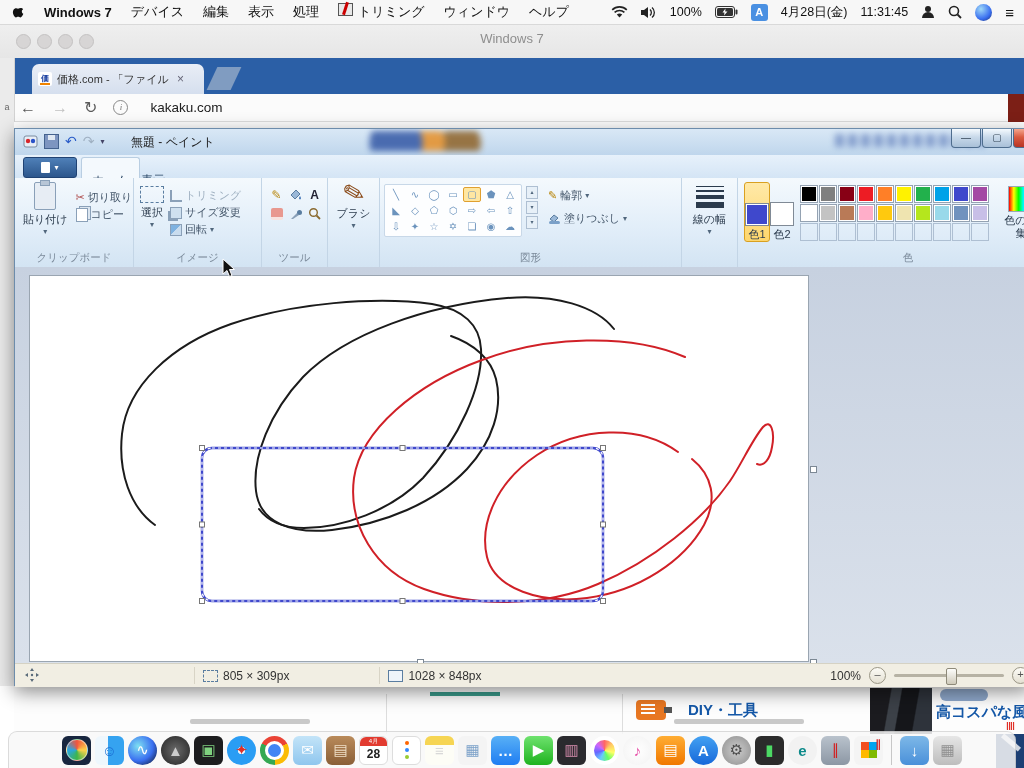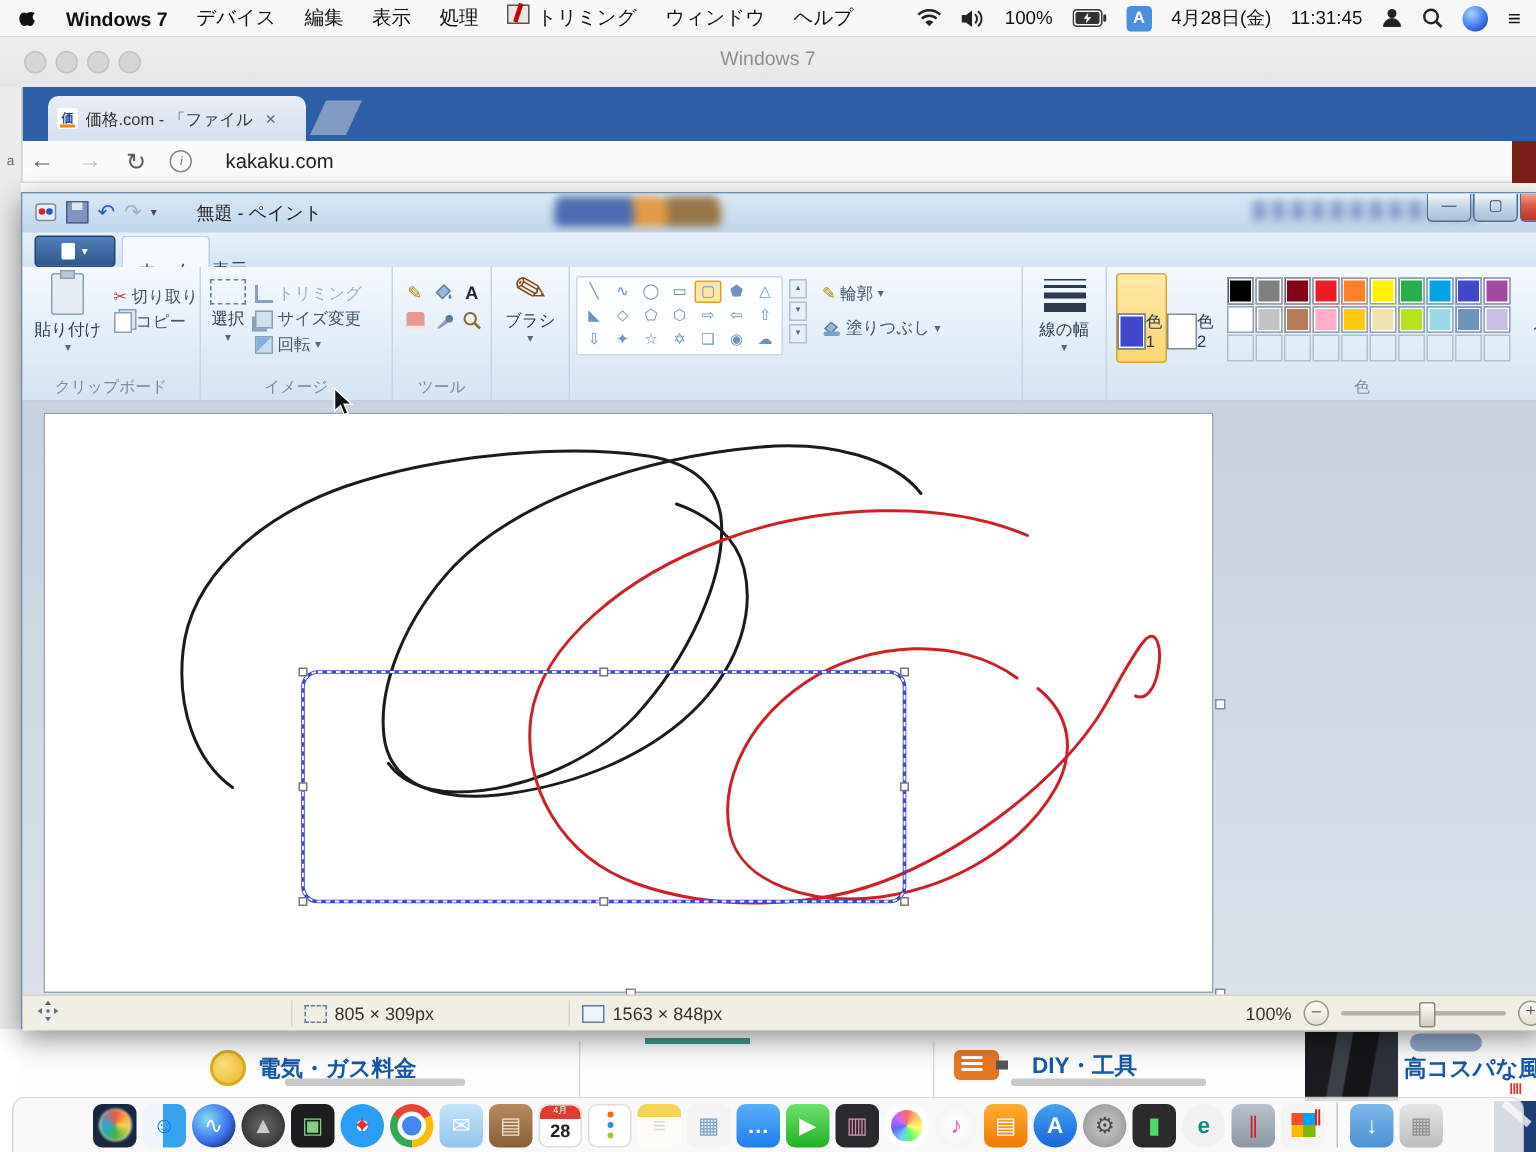--- a/index.html
+++ b/index.html
@@ -116,21 +116,21 @@
   .shape-grid{display:grid;grid-template-columns:repeat(7,18px);grid-auto-rows:15px;gap:1px;
     background:#fdfeff;border:1px solid #c8d8e8;border-radius:2px;padding:2px;margin:2px 4px}
   .shape-cell{display:flex;align-items:center;justify-content:center;font-size:10px;color:#6b93bd}
   .shape-cell.hl{background:#ffe7a2;border:1px solid #e0a030;border-radius:2px;box-sizing:border-box}
   .shape-scroll{display:flex;flex-direction:column;gap:2px;font-size:6px;color:#51677d;margin-top:4px}
   .shape-scroll span{border:1px solid #aebfd2;background:#e7f0f8;width:10px;text-align:center;line-height:11px}
   
   .lw-ico{display:flex;flex-direction:column;gap:3px;width:28px;margin:4px auto 2px}
   .lw-ico i{background:#2b3b4d;display:block}
   
-  .colbtn{width:34px;height:60px;border-radius:3px;display:flex;flex-direction:row;align-items:center;
+  .colbtn{width:34px;height:60px;border-radius:3px;display:flex;flex-direction:column;align-items:center;
     justify-content:flex-start;padding-top:20px;box-sizing:border-box;font-size:11px;color:#2b3b4d;line-height:13px}
   .colbtn.sel{background:linear-gradient(#ffe9a8,#fdd66d);border:1px solid #d9a021}
   .swatch{width:22px;height:22px;border:1px solid #808a96;box-shadow:inset 0 0 0 1px #fff;margin-bottom:2px}
   #palette{display:grid;grid-template-columns:repeat(10,18px);grid-auto-rows:18px;gap:1px;margin:3px 6px}
   .pal{box-sizing:border-box;border:1px solid #aebfd2}
   .pal.filled{border:1px solid #94a2b2;box-shadow:inset 0 0 0 1px #fff}
   .editcol{display:flex;flex-direction:column;align-items:center;font-size:11px;color:#2b3b4d;line-height:13px;margin:4px 4px 0}
   .rainbow{width:24px;height:24px;border:1px solid #9aa8b8;margin-bottom:2px;
     background:linear-gradient(90deg,#f00,#ff0,#0f0,#0ff,#00f,#f0f)}
   
@@ -247,24 +247,20 @@
   <span id="url-text">kakaku.com</span>
 </div>
 <div id="maroon-block" class="abs"></div>
 <div id="left-strip" class="abs">
     <div style="margin-top:44px">a</div>
   </div>
 
 <div id="page-behind" class="abs">
   <div class="cat-row">
     <div class="teal-sliver"></div>
-    <div class="cat" style="left:126px;top:8px">
-      <span class="coin"></span>
-      <span class="cat-label">電気・ガス料金</span>
-    </div>
     <div class="cat-sub" style="left:176px;width:120px"></div>
     <div class="vdiv" style="left:372px"></div>
     <div class="vdiv" style="left:608px"></div>
     <div class="cat" style="left:622px;top:8px">
       <span class="drill"></span>
       <span class="cat-label" style="margin-left:14px">DIY・工具</span>
     </div>
     <div class="cat-sub" style="left:660px;width:130px"></div>
     <div id="promo-img"></div>
     <div id="promo-badge"></div>
@@ -431,20 +427,21 @@
           <div class="smallrow" style="margin-top:8px">
             <svg width="13" height="11" viewBox="0 0 13 11">
                 <path d="M2 6 L6 2 L10 5 L6 9 Z" fill="#9ab8d8" stroke="#5a7da0"></path>
                 <rect x="1" y="8" width="11" height="3" rx="1.5" fill="#7aa0c8"></rect>
               </svg>
             <span>塗りつぶし</span>
               <span class="carat">▾</span>
             </div>
         </div>
       </div>
+      <div class="grp-label">図形</div>
     </div>
 
     <div class="grp" style="width:56px">
       <div class="bigbtn">
         <span class="lw-ico">
             <i style="height:1px"></i>
             <i style="height:2px"></i>
             <i style="height:4px"></i>
             <i style="height:6px"></i>
           </span>
@@ -535,21 +532,21 @@
       <svg width="14" height="14" viewBox="0 0 14 14">
           <path d="M7 0 L9 3 H5 Z M7 14 L5 11 H9 Z M0 7 L3 5 V9 Z M14 7 L11 9 V5 Z" fill="#5a6b7a"></path>
           <circle cx="7" cy="7" r="1.2" fill="#5a6b7a"></circle>
         </svg>
     </span>
     <span class="sb-div" style="margin-left:150px"></span>
     <span class="sel-mini"></span>
     <span>805 × 309px</span>
     <span class="sb-div" style="margin-left:90px"></span>
     <span class="cv-mini"></span>
-    <span>1563 × 848px</span>
+    <span>1028 × 848px</span>
     <span style="margin-left:auto">100%</span>
     <span class="zoom-circle" style="margin-left:8px">–</span>
     <span id="zoom-track">
         <span id="zoom-thumb"></span>
       </span>
     <span class="zoom-circle">+</span>
   </div>
 </div>
 
 <svg id="cursor" class="abs" style="left:222px;top:258px" width="14" height="20" viewBox="0 0 14 20">

